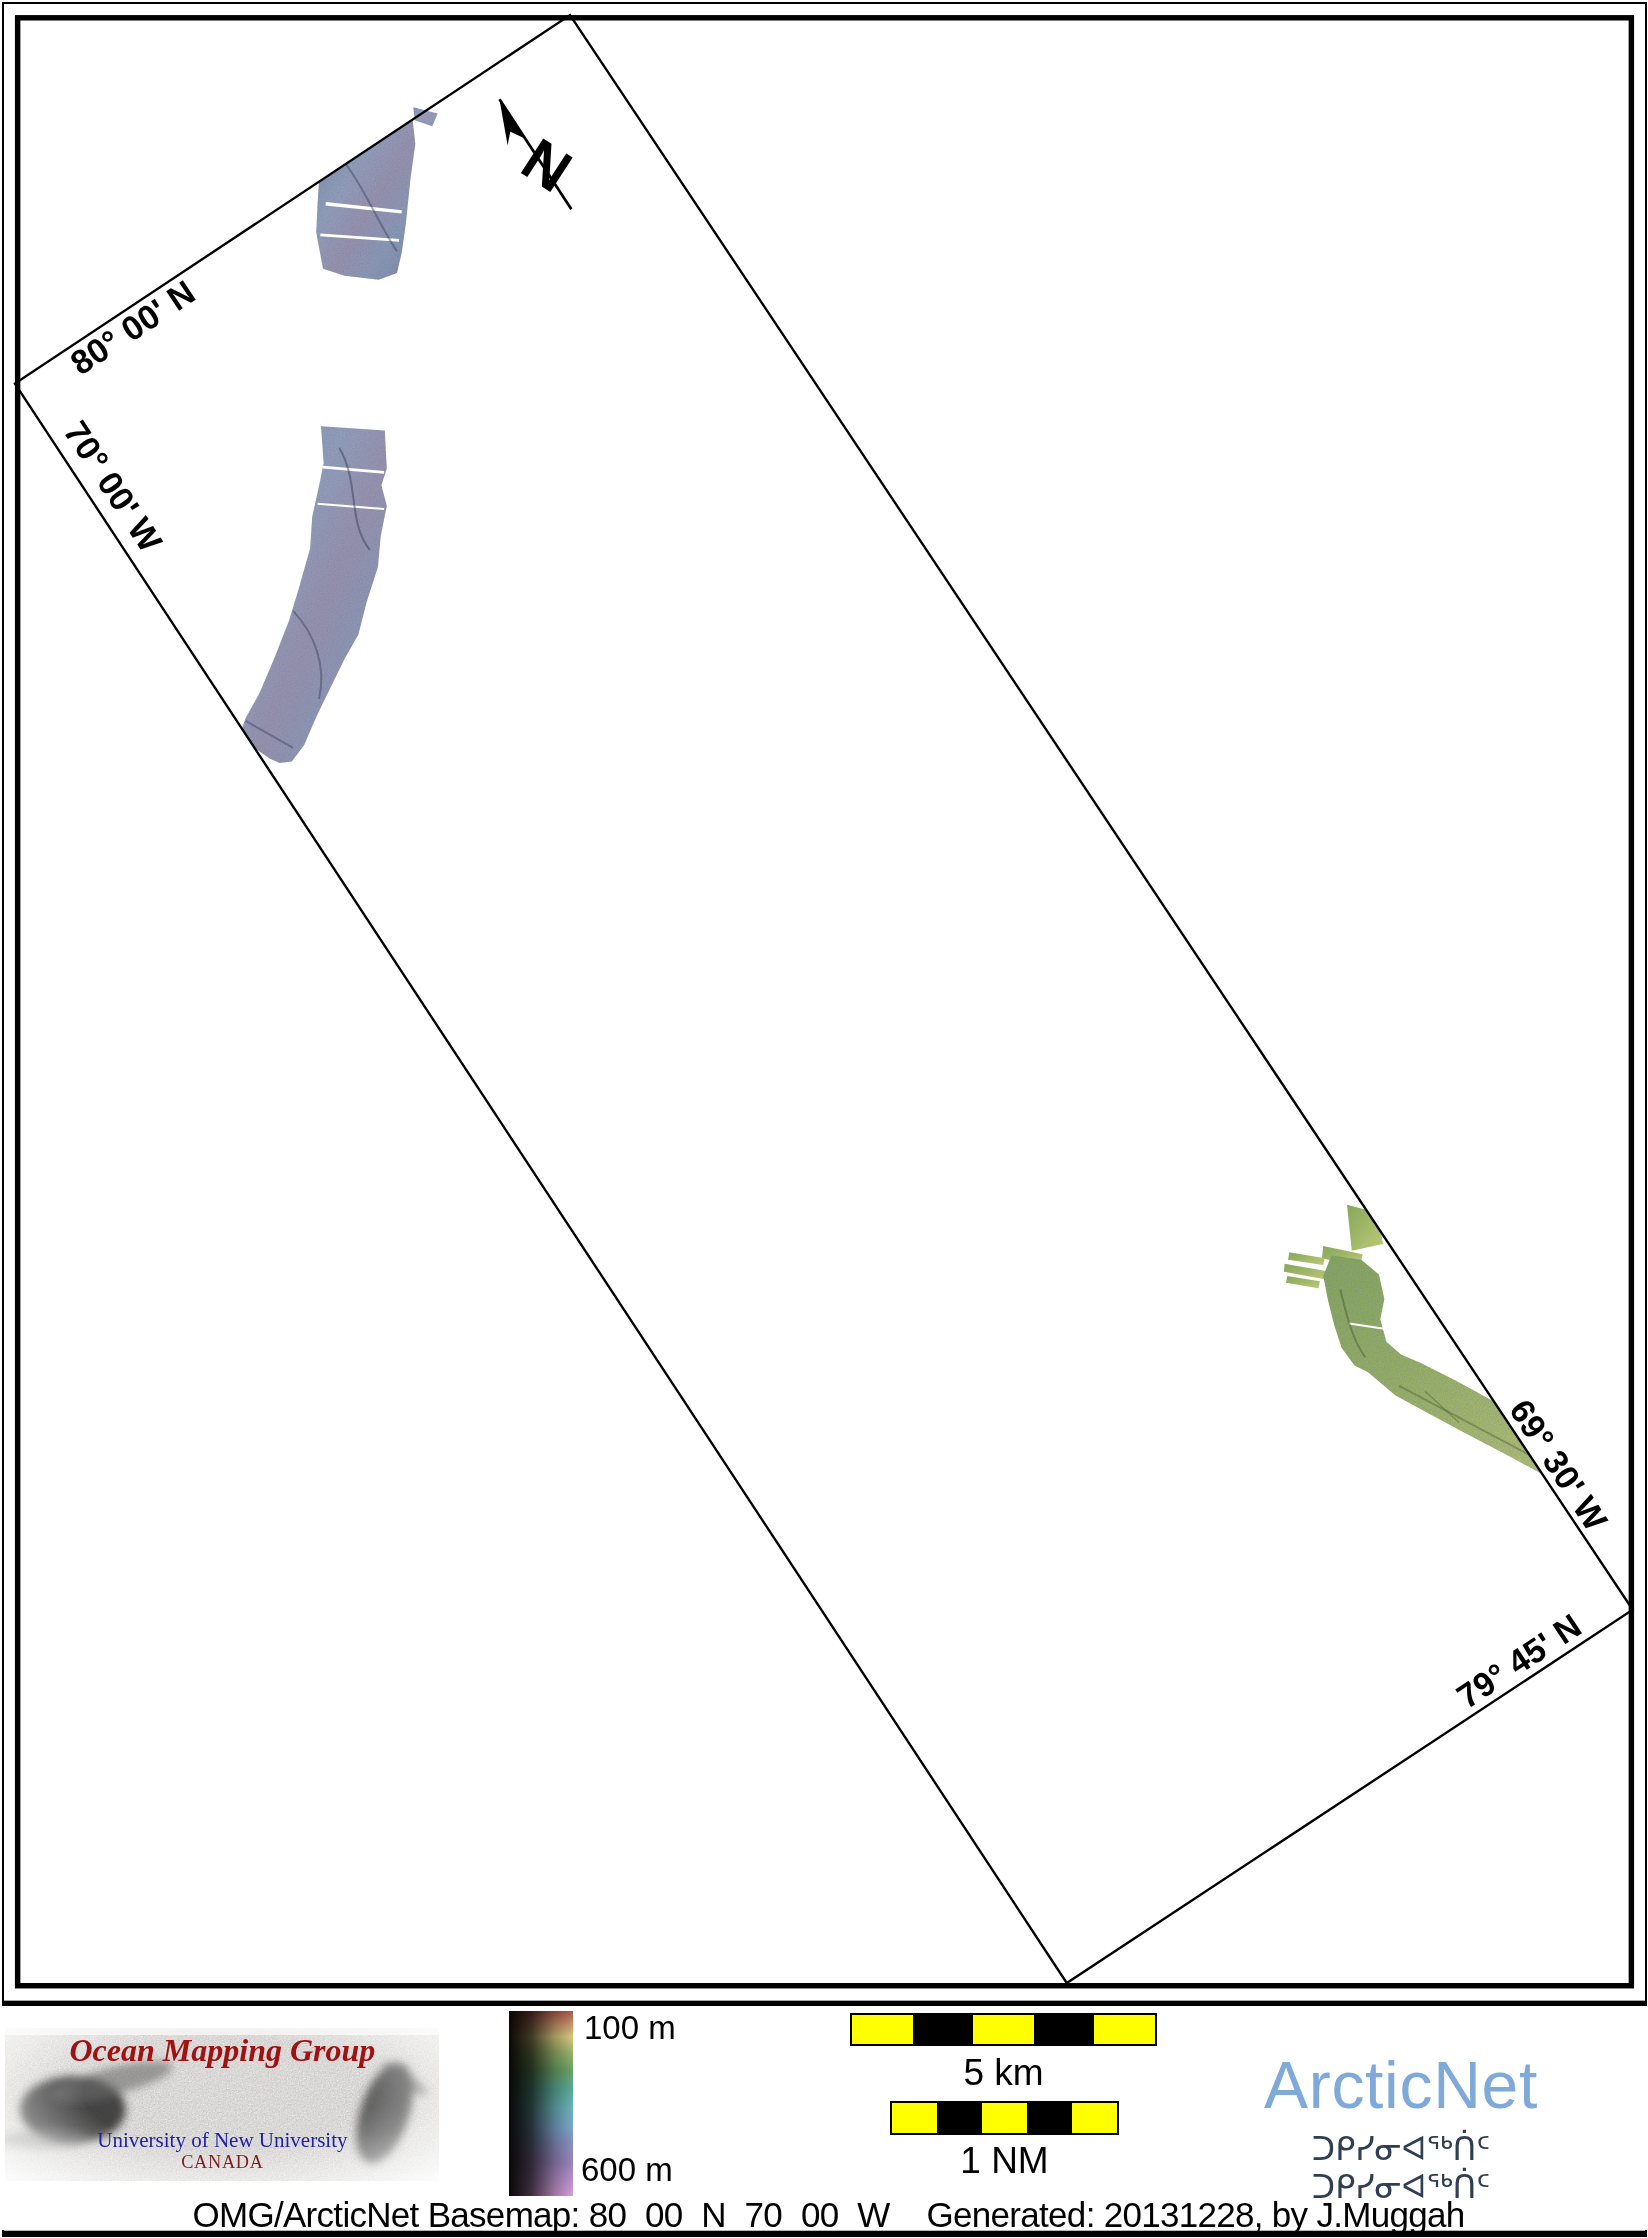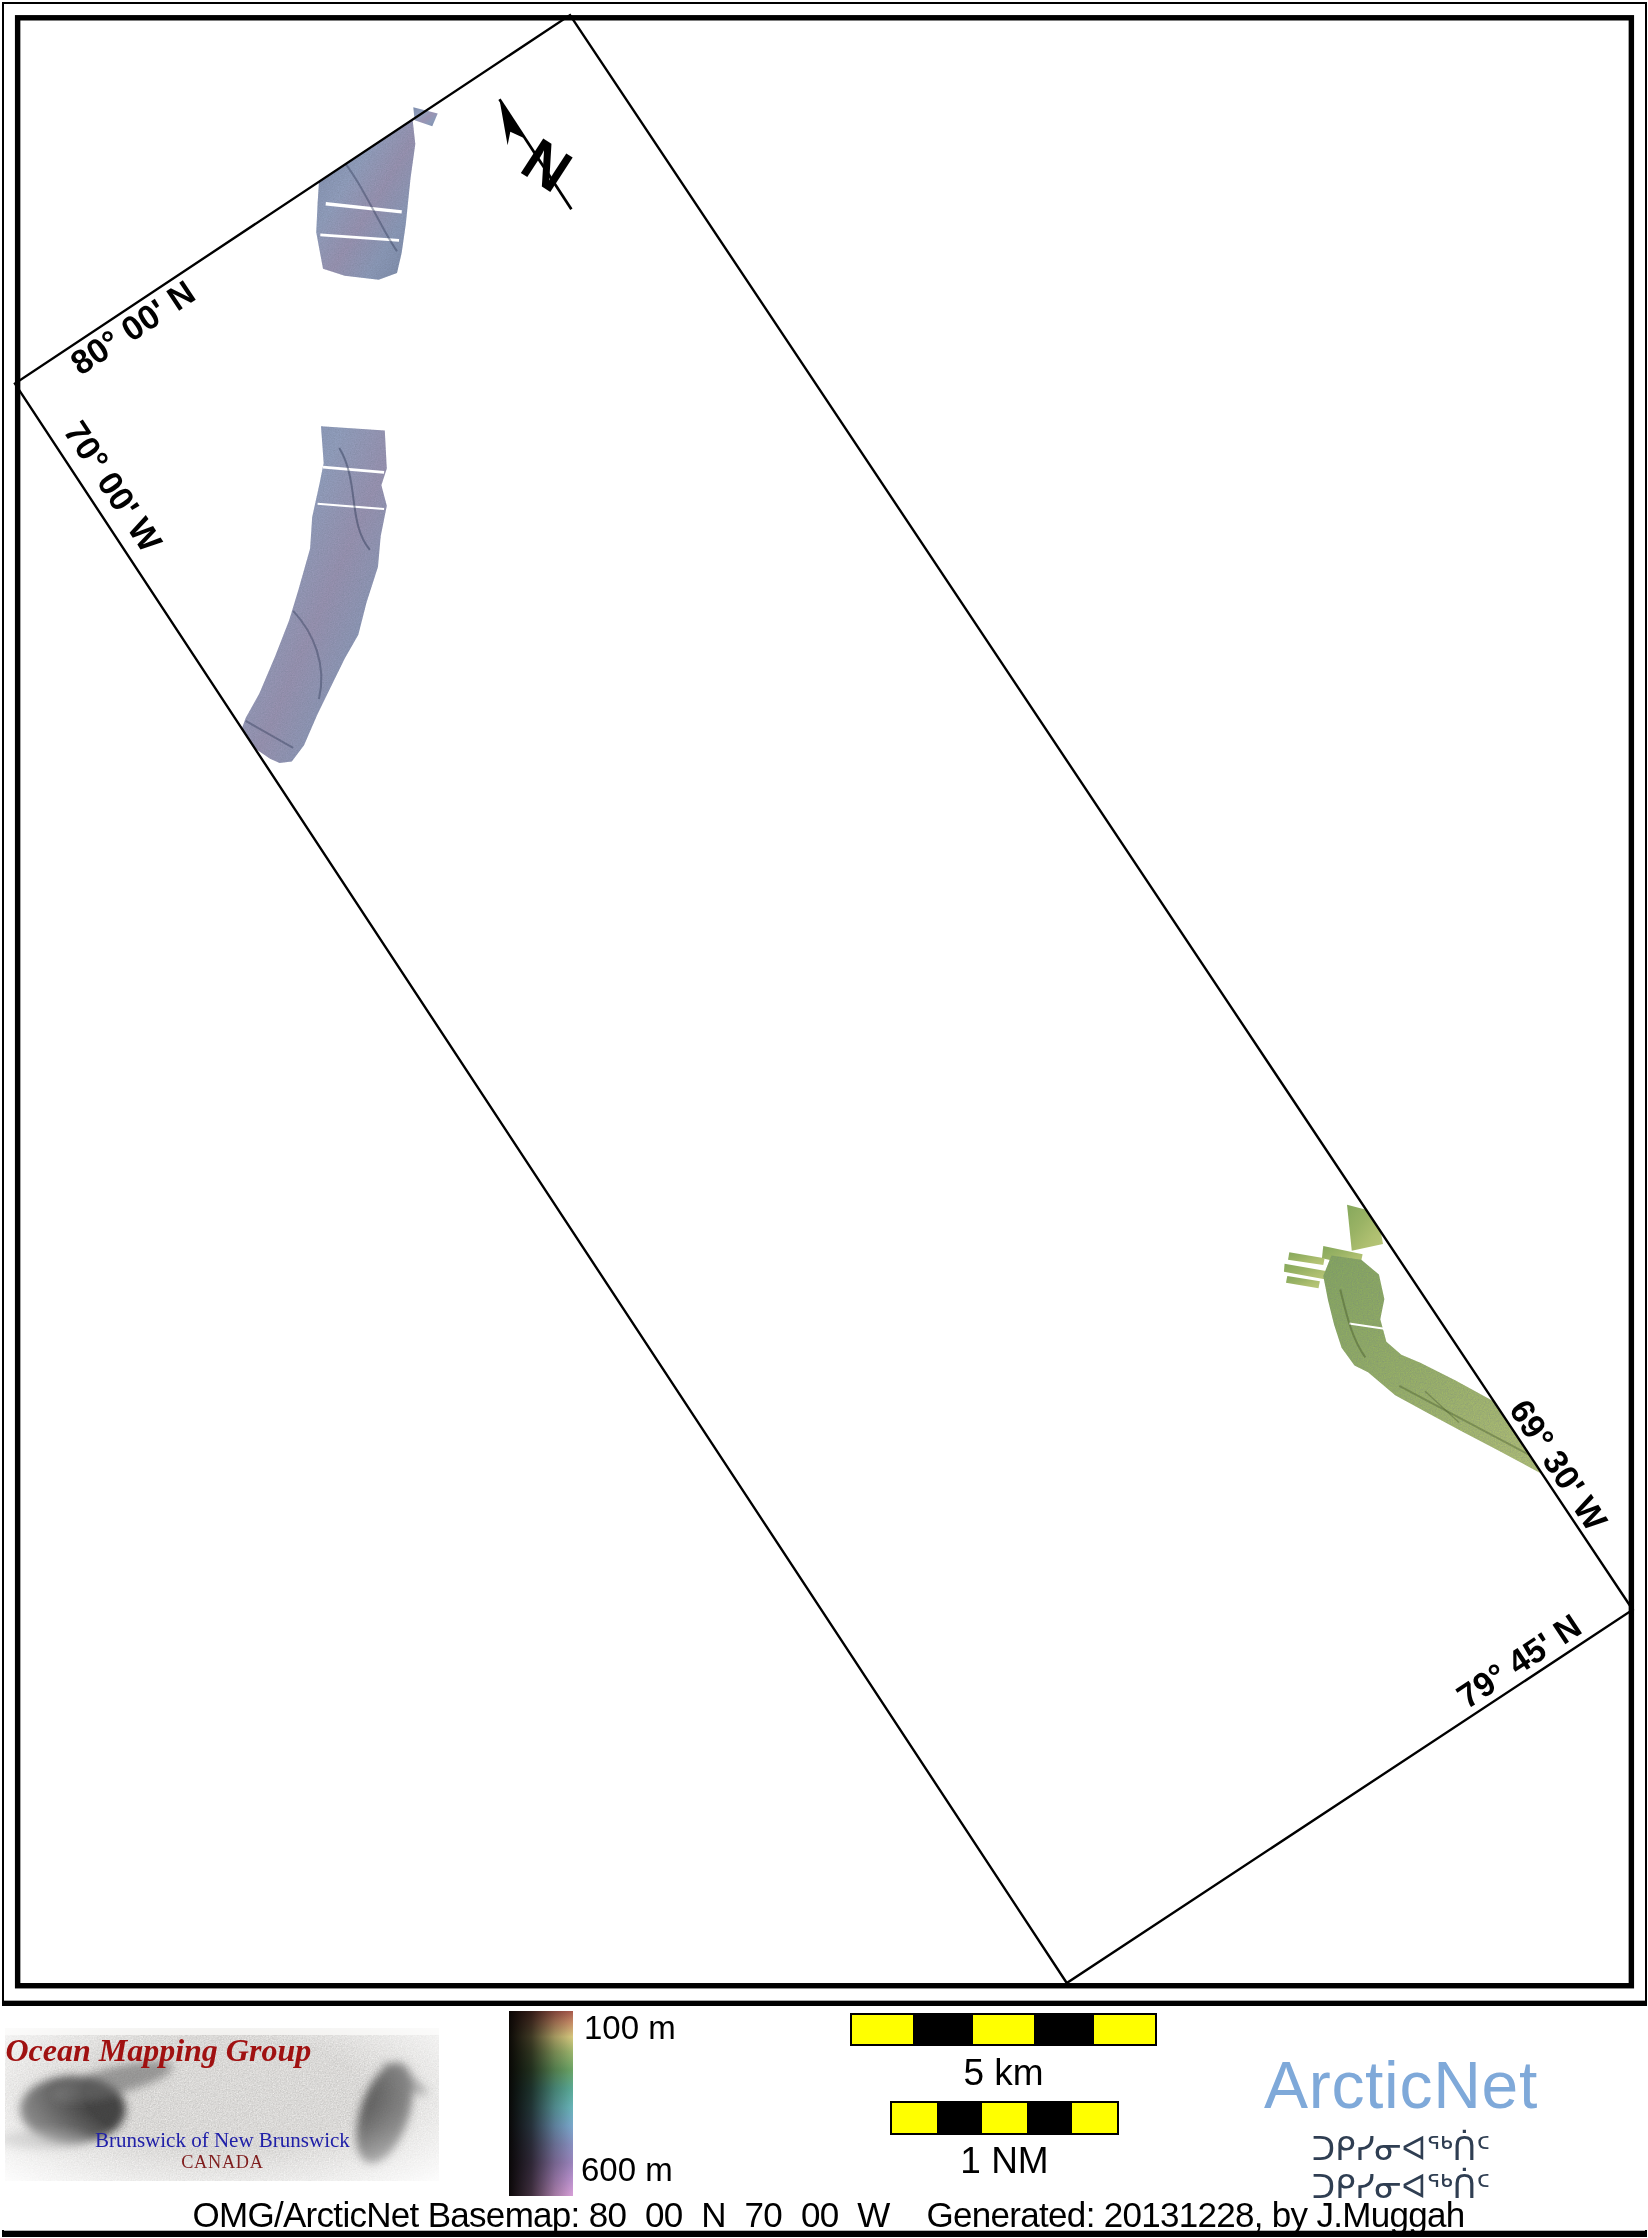--- a/index.html
+++ b/index.html
@@ -6,21 +6,21 @@
   body{width:1649px;height:2239px;position:relative;overflow:hidden;
        font-family:"Liberation Sans", sans-serif;}
   #outer-border{position:absolute;left:2px;top:2px;right:2px;bottom:2px;
        border:2px solid #000;pointer-events:none;}
   #map-svg{position:absolute;left:0;top:0;}
   
   #legend{position:absolute;left:0;top:2006px;width:1649px;height:224px;background:#fff;}
   #logo-box{position:absolute;left:5.4px;top:22px;width:434px;height:153px;overflow:hidden;background:#f4f3f2;}
   #logo-vignette{position:absolute;left:0;top:0;right:0;bottom:0;
        background:radial-gradient(ellipse at 50% 42%, rgba(255,255,255,0) 45%, rgba(255,255,255,0.92) 98%);}
-  #logo-title{position:absolute;left:0;top:4.1px;width:100%;
+  #logo-title{position:absolute;left:0;top:4.1px;width:100%;text-align:center;
        font-family:"Liberation Serif", serif;font-style:italic;font-weight:bold;
        font-size:32px;color:#a01111;}
   #logo-univ{position:absolute;left:0;top:100px;width:100%;text-align:center;
        font-family:"Liberation Serif", serif;font-size:21px;color:#2020a8;}
   #logo-country{position:absolute;left:0;top:124px;width:100%;text-align:center;
        font-family:Liberation Serif, serif;font-size:18.3px;color:#7f1d1d;letter-spacing:0.7px;}
   
   #colorbar{position:absolute;left:509px;top:4.8px;width:64px;height:185px;
       background:linear-gradient(to bottom,
         #a85a4c 0%, #c68a66 6%, #d6c87e 14%, #9cb46c 22%, #6aa466 32%,
@@ -155,21 +155,21 @@
         <ellipse cx="160" cy="78" rx="90" ry="20" transform="rotate(-14 160 78)" fill="#6a6a6a" opacity="0.6"></ellipse>
         <ellipse cx="55" cy="165" rx="70" ry="14" fill="#7a7a7a" opacity="0.5"></ellipse>
       </g>
       <g filter="url(#blur6)">
         <ellipse cx="560" cy="125" rx="36" ry="78" transform="rotate(18 560 125)" fill="#3a3a3a" opacity="0.8"></ellipse>
         <ellipse cx="590" cy="75" rx="40" ry="10" transform="rotate(35 590 75)" fill="#555" opacity="0.6"></ellipse>
       </g>
     </svg>
     <div id="logo-vignette"></div>
     <div id="logo-title">Ocean Mapping Group</div>
-    <div id="logo-univ">Brunswick of New Brunswick</div>
+    <div id="logo-univ">University of New University</div>
     <div id="logo-country">CANADA</div>
   </div>
 
   <div id="colorbar"></div>
   <div class="depth-label" id="depth-top">100 m</div>
   <div class="depth-label" id="depth-bottom">600 m</div>
 
   <div class="scalebar" id="bar-km">
     <span class="seg-y"></span>
     <span class="seg-b"></span>

